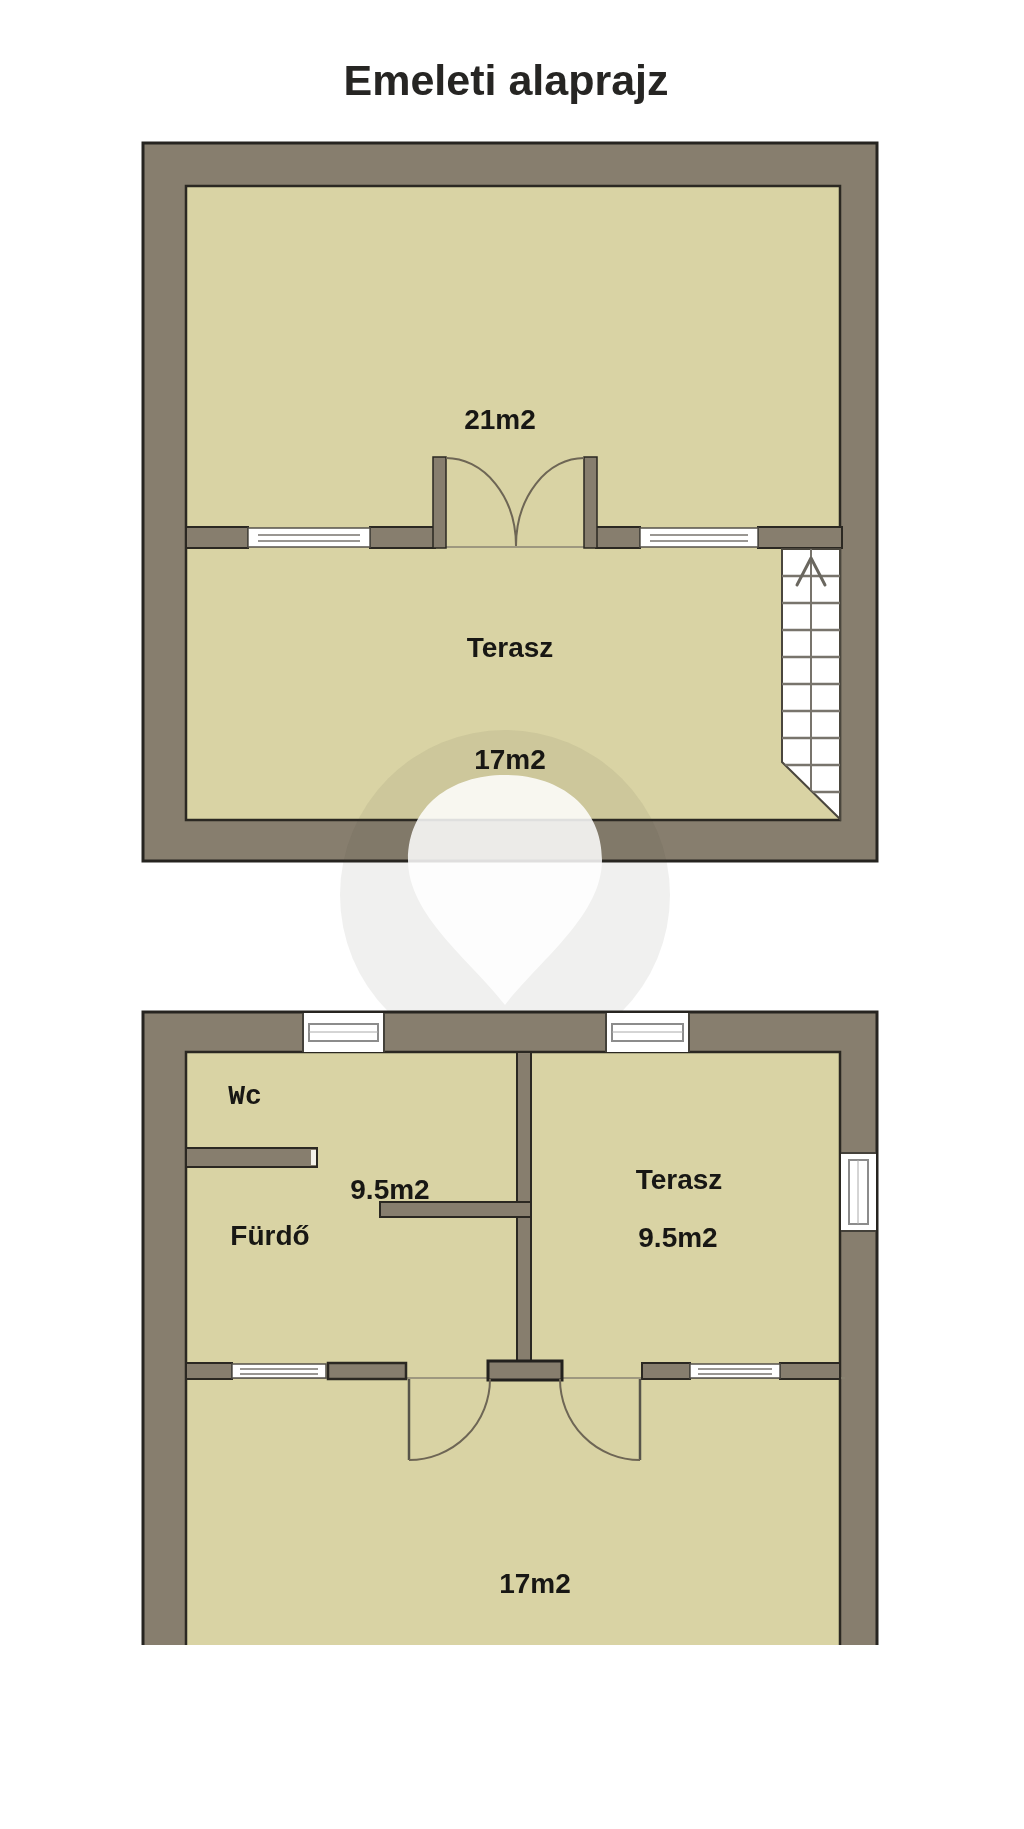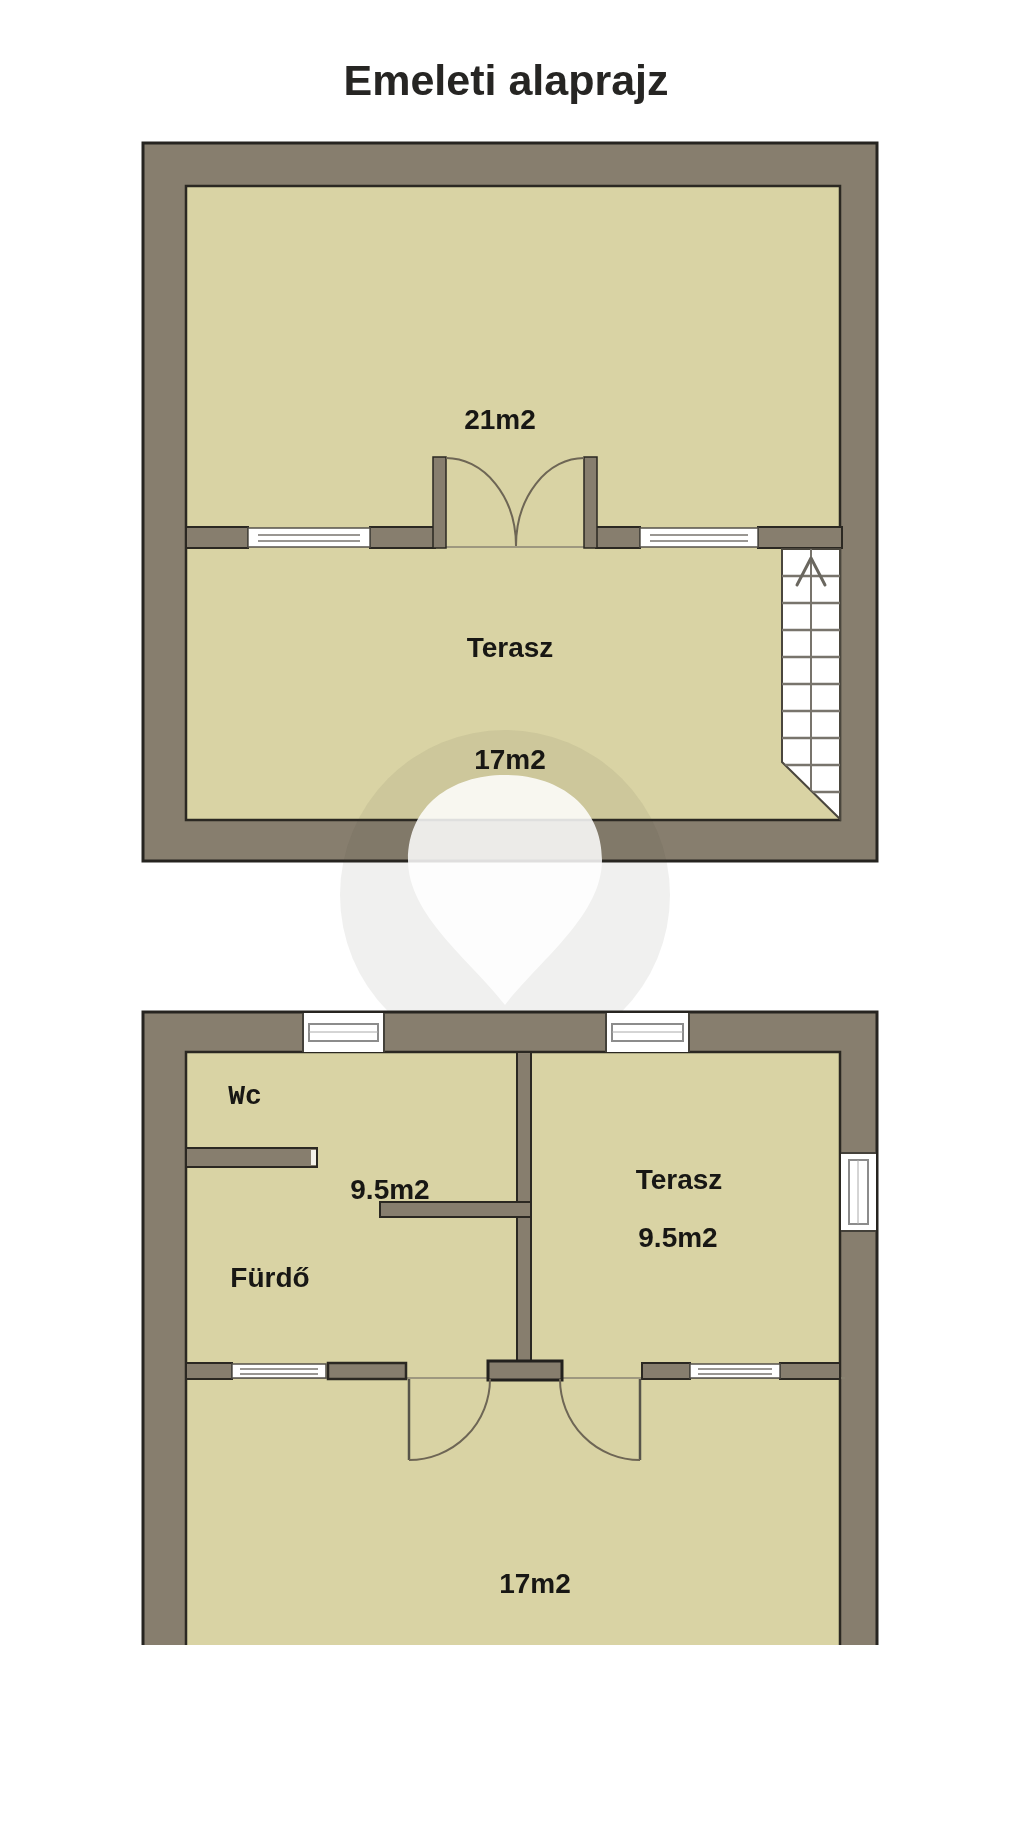--- a/index.html
+++ b/index.html
@@ -154,18 +154,18 @@
 
   <div class="lbl title" style="left:506px;top:80px;">Emeleti alaprajz</div>
 
   <div class="lbl room" style="left:500px;top:420px;">21m2</div>
   <div class="lbl room" style="left:510px;top:648px;">Terasz</div>
   <div class="lbl room" style="left:510px;top:760px;">17m2</div>
 
 
   <div class="lbl room" style="left:245px;top:1097px;font-family:Liberation Mono, monospace;">Wc</div>
   <div class="lbl room" style="left:390px;top:1190px;">9.5m2</div>
-  <div class="lbl room" style="left:270px;top:1278px;">Fürdő</div>
+  <div class="lbl room" style="left:270px;top:1236px;">Fürdő</div>
   <div class="lbl room" style="left:679px;top:1180px;">Terasz</div>
   <div class="lbl room" style="left:678px;top:1238px;">9.5m2</div>
   <div class="lbl room" style="left:535px;top:1584px;">17m2</div>
 
 </div>
 
 </body></html>

